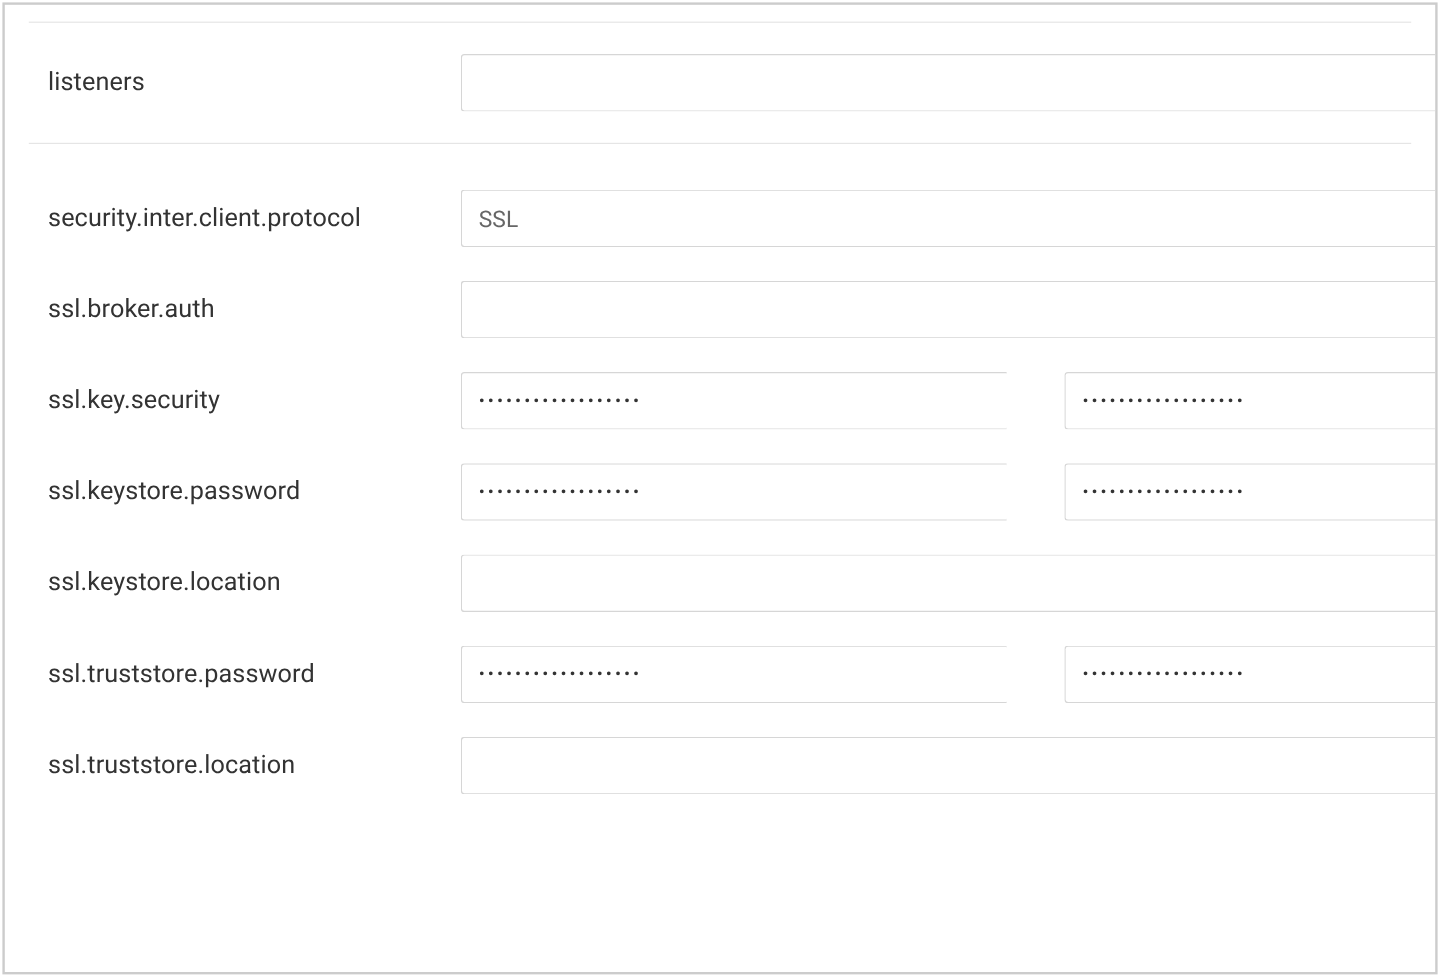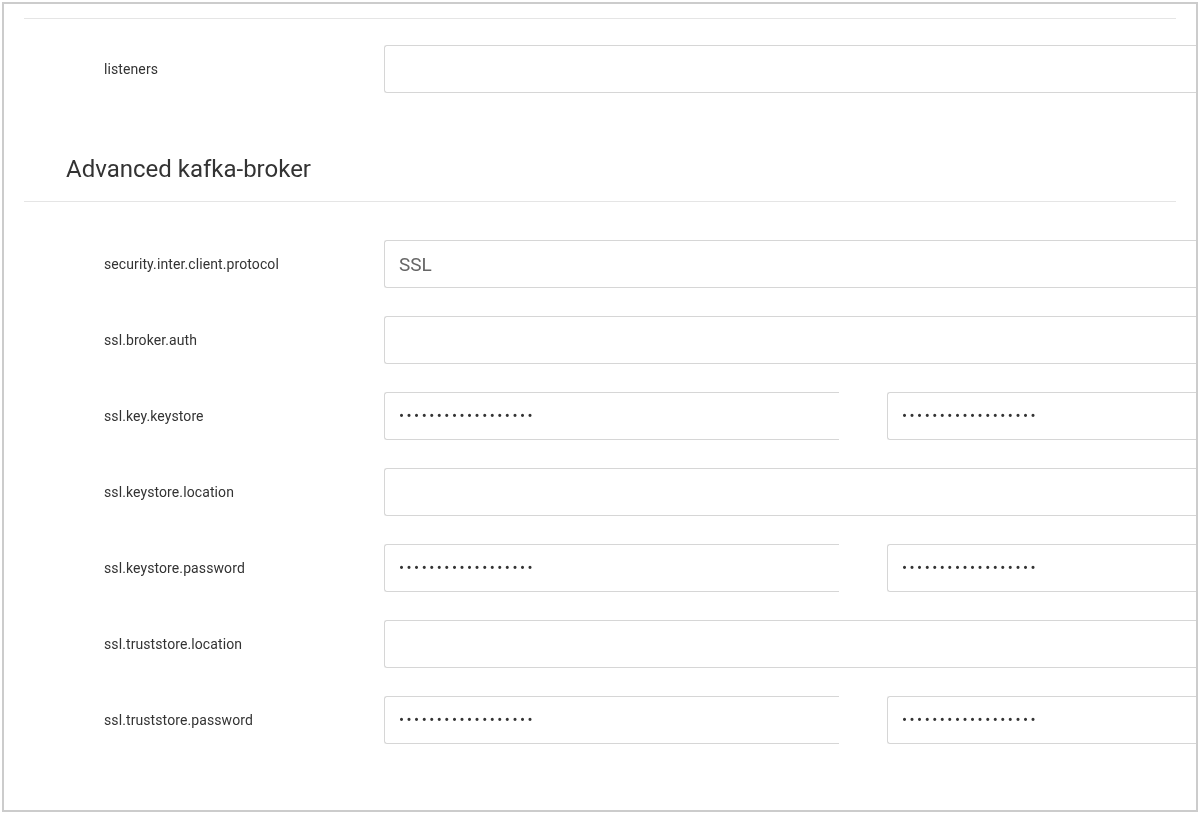--- a/index.html
+++ b/index.html
@@ -32,22 +32,22 @@
       margin: 14px 20px 0 20px;
     }
     .form-row {
       display: flex;
       align-items: center;
       padding: 10px 0px 10px 0px;
       min-height: 54px;
     }
     .form-label {
       flex: 0 0 380px;
-      padding-left: 100px;
-      font-size: 14px;
+      padding-left: 36px;
+      font-size: 21px;
       color: #333333;
       letter-spacing: 0.1px;
     }
     .form-inputs {
       flex: 1;
       display: flex;
       gap: 48px;
       padding-right: 0;
       border-radius: 10px;
     }
@@ -106,73 +106,72 @@
 
     <div class="top-divider"></div>
 
     <div class="form-row listeners-row">
       <div class="form-label">listeners</div>
       <div class="form-inputs">
         <input type="text" class="text-input text-input-full" value="" style="">
       </div>
     </div>
 
-    <div class="section-header">Advanced kafka-broker</div>
     <div class="section-divider"></div>
 
     <div class="advanced-rows">
 
       <div class="form-row">
         <div class="form-label">security.inter.client.protocol</div>
         <div class="form-inputs">
           <input type="text" class="text-input text-input-full" value="SSL" style="">
         </div>
       </div>
 
       <div class="form-row">
         <div class="form-label">ssl.broker.auth</div>
         <div class="form-inputs">
           <input type="text" class="text-input text-input-full" value="" style="">
         </div>
       </div>
 
       <div class="form-row">
-        <div class="form-label">ssl.key.keystore</div>
+        <div class="form-label">ssl.key.security</div>
+        <div class="form-inputs password-pair">
+          <input type="password" class="text-input" value="••••••••••••••••••" style="">
+          <input type="password" class="text-input" value="••••••••••••••••••" style="">
+        </div>
+      </div>
+
+      <div class="form-row">
+        <div class="form-label">ssl.keystore.password</div>
         <div class="form-inputs password-pair">
           <input type="password" class="text-input" value="••••••••••••••••••" style="">
           <input type="password" class="text-input" value="••••••••••••••••••" style="">
         </div>
       </div>
 
       <div class="form-row">
         <div class="form-label">ssl.keystore.location</div>
         <div class="form-inputs">
           <input type="text" class="text-input text-input-full" value="" style="">
         </div>
       </div>
 
       <div class="form-row">
-        <div class="form-label">ssl.keystore.password</div>
+        <div class="form-label">ssl.truststore.password</div>
         <div class="form-inputs password-pair">
           <input type="password" class="text-input" value="••••••••••••••••••" style="">
           <input type="password" class="text-input" value="••••••••••••••••••" style="">
         </div>
       </div>
 
       <div class="form-row">
         <div class="form-label">ssl.truststore.location</div>
         <div class="form-inputs">
           <input type="text" class="text-input text-input-full" value="" style="">
         </div>
       </div>
 
-      <div class="form-row">
-        <div class="form-label">ssl.truststore.password</div>
-        <div class="form-inputs password-pair">
-          <input type="password" class="text-input" value="••••••••••••••••••" style="">
-          <input type="password" class="text-input" value="••••••••••••••••••" style="">
-        </div>
-      </div>
-
     </div>
 
   </div>
 </div>
 
 </body></html>

